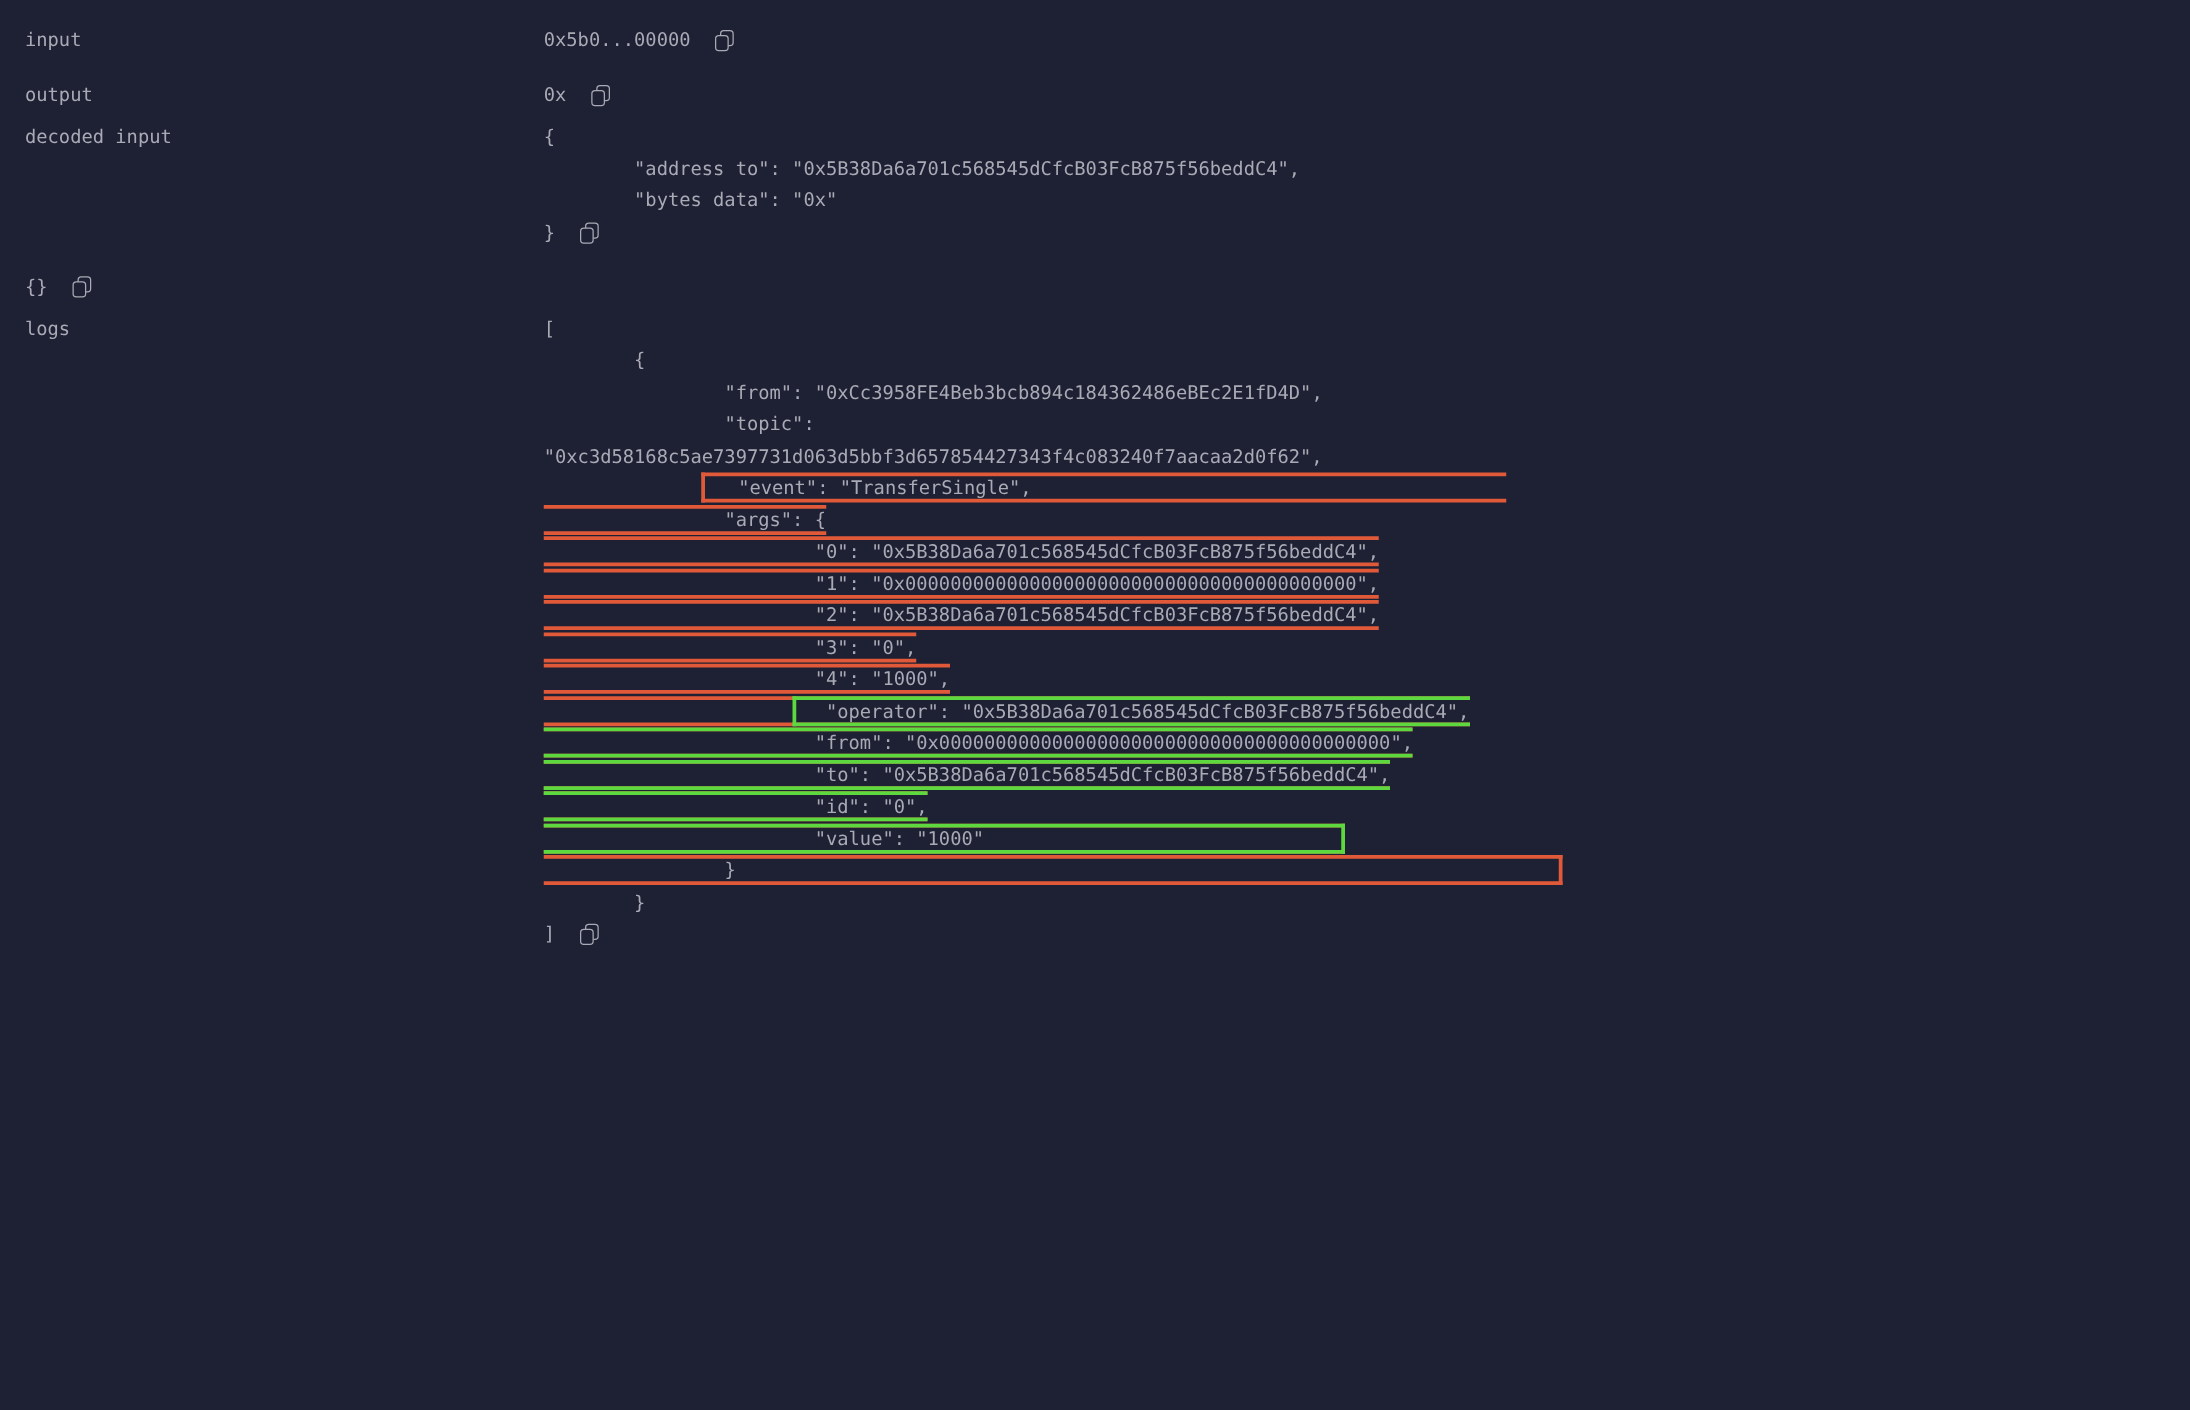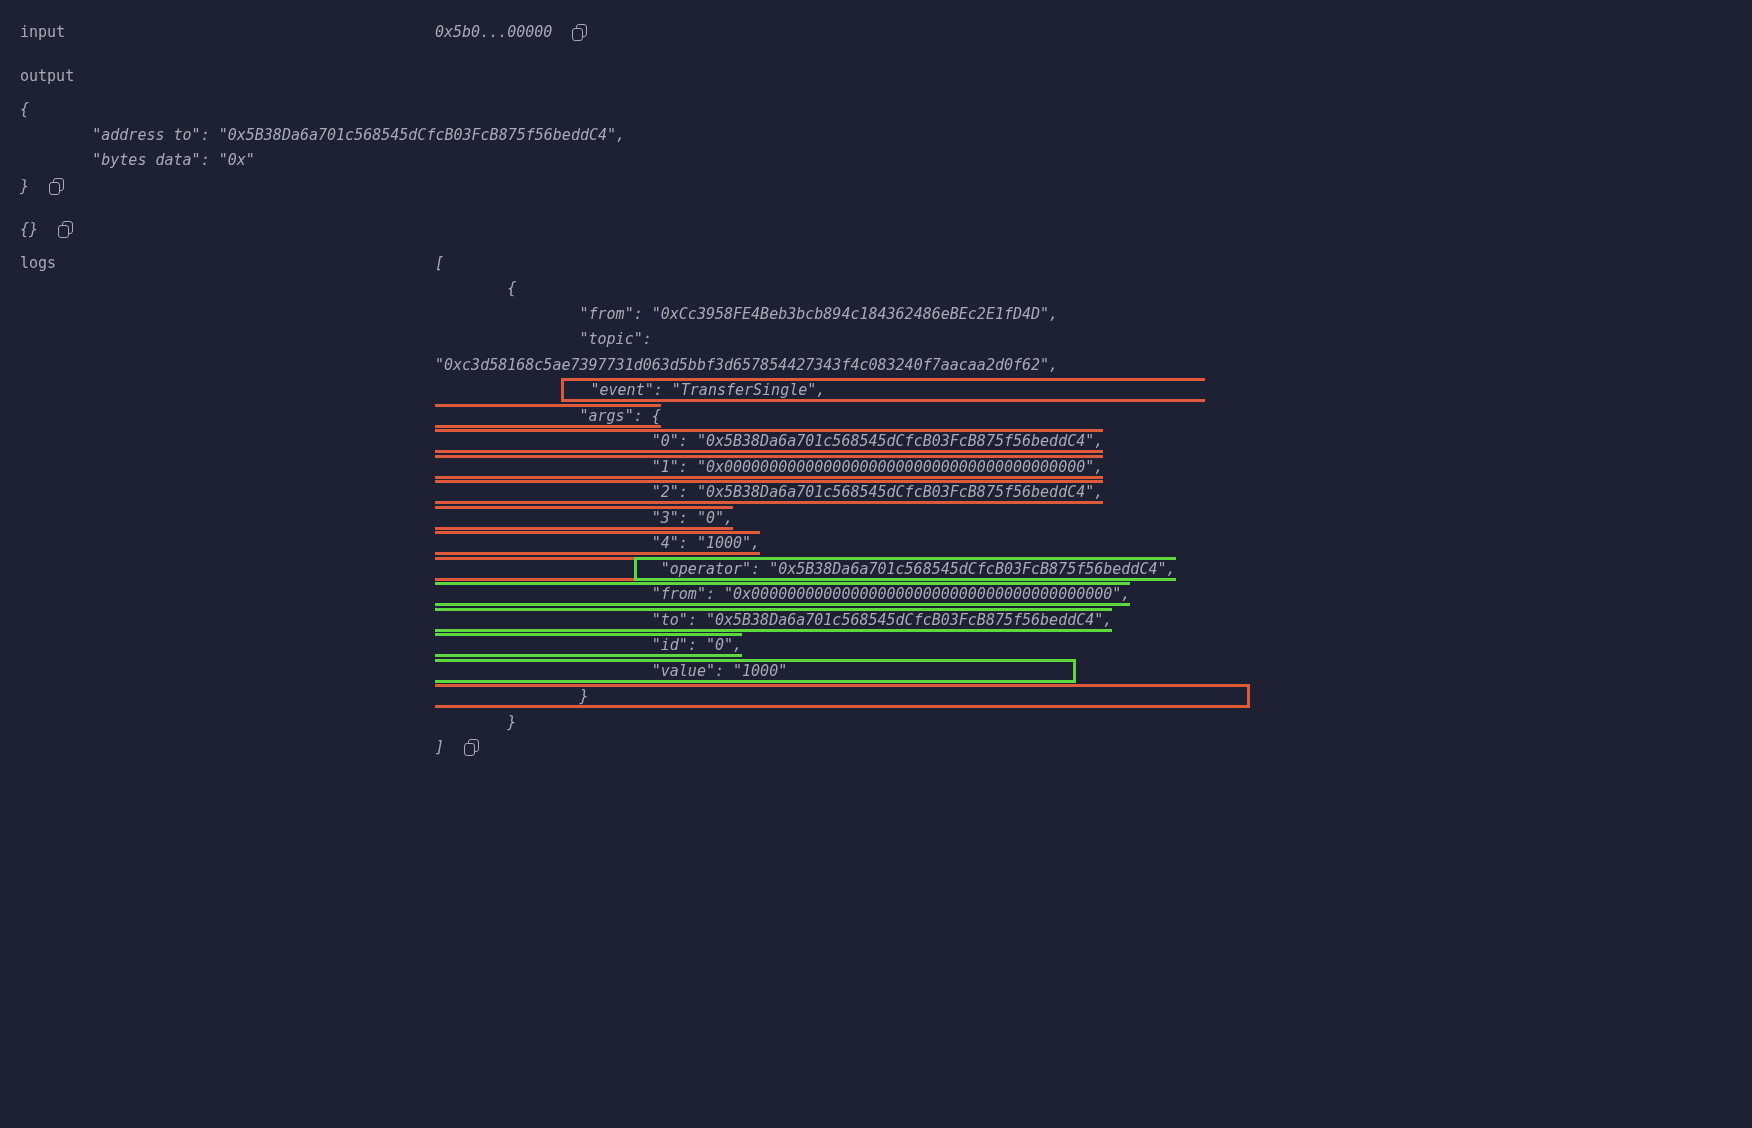--- a/index.html
+++ b/index.html
@@ -30,21 +30,20 @@
       display: flex;
       align-items: flex-start;
       gap: 14px;
     }
     .value-container.column {
       flex-direction: column;
       gap: 0;
     }
     .value-text, .code-block {
       font-family: 'Menlo', 'Monaco', 'Consolas', monospace;
-      font-style: italic;
     }
     .code-block {
       white-space: pre;
     }
     .copy-icon {
       width: 16px;
       height: 16px;
       position: relative;
       cursor: pointer;
       display: inline-block;
@@ -95,23 +94,28 @@
 <div class="row">
   <div class="label">input</div>
   <div class="value-container">
     <span class="value-text">0x5b0...00000</span>
     <span class="copy-icon"></span>
   </div>
 </div>
 
 <div class="row tight">
   <div class="label">output</div>
+  <div class="value-container">
+    <span class="value-text">0x</span>
+    <span class="copy-icon"></span>
+  </div>
 </div>
 
 <div class="row">
+  <div class="label">decoded input</div>
   <div class="value-container column">
     <div class="code-block"><span>{</span>
         <span>"address to"</span><span>: </span><span>"0x5B38Da6a701c568545dCfcB03FcB875f56beddC4"</span><span>,</span>
         <span>"bytes data"</span><span>: </span><span>"0x"</span></div>
     <div class="inline-copy-row">
       <span class="code-block">}</span>
       <span class="copy-icon"></span>
     </div>
   </div>
 </div>

